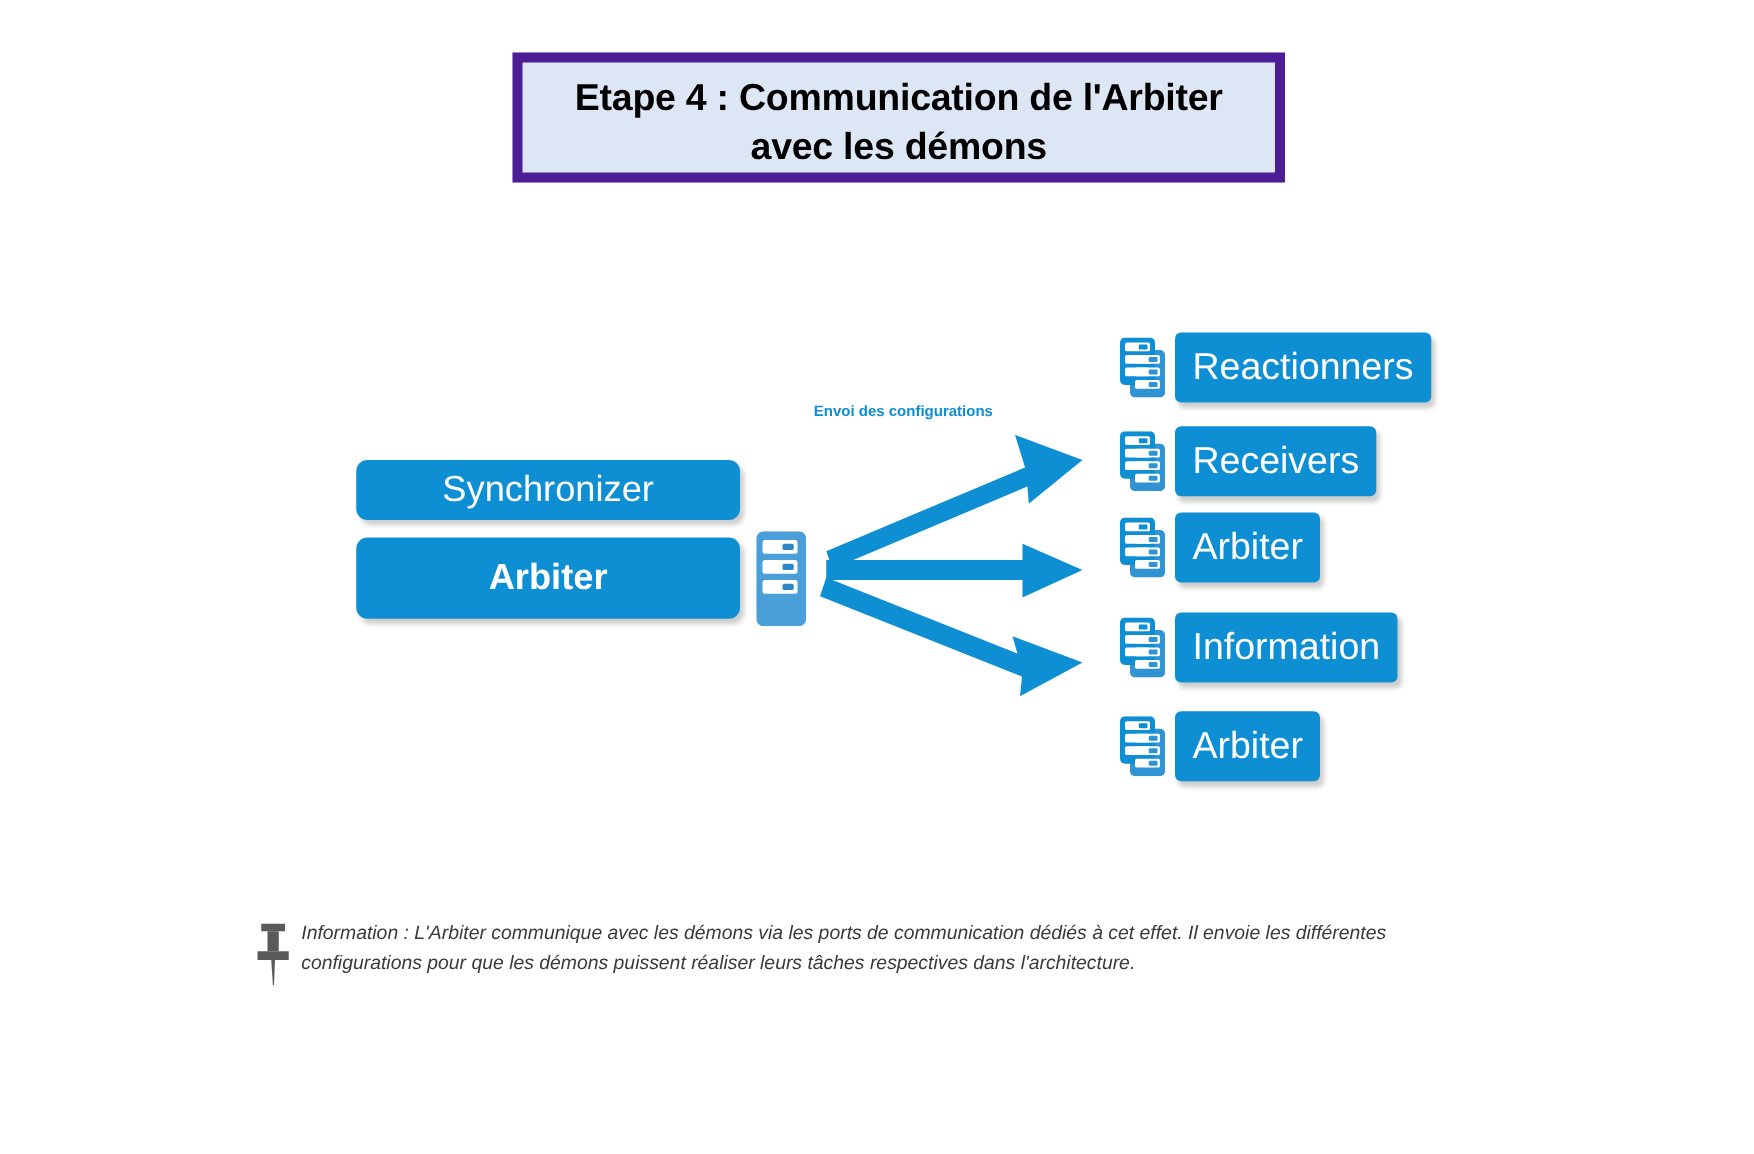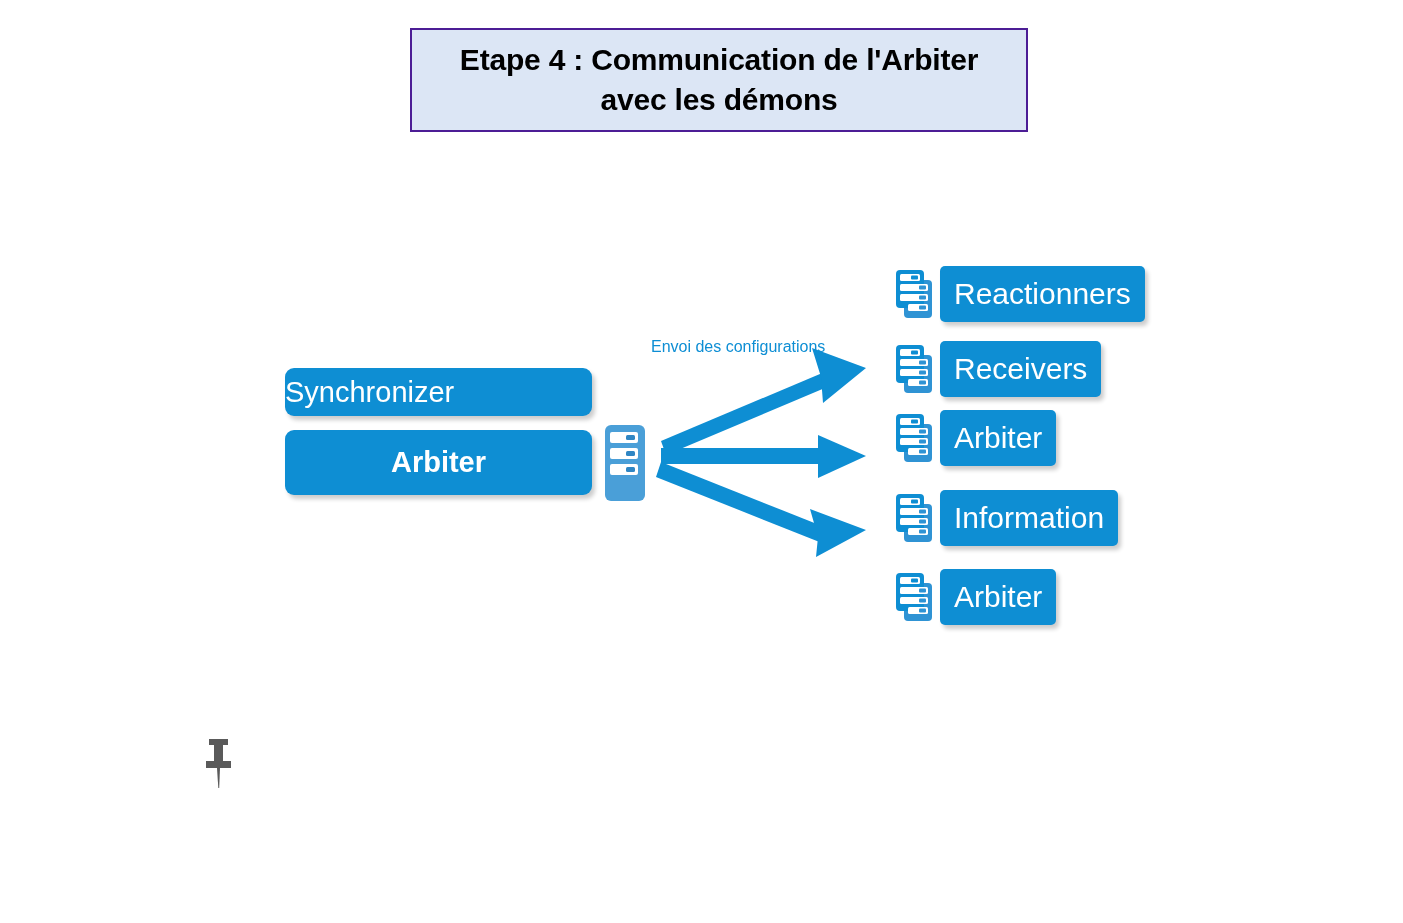--- a/index.html
+++ b/index.html
@@ -13,27 +13,27 @@
     height: 923px;
     position: relative;
     overflow: hidden;
     font-family: "Liberation Sans", sans-serif;
   }
 
   
   #title-banner {
     position: absolute;
     left: 410px;
-    top: 28px;
+    top: 42px;
     width: 618px;
     height: 104px;
     background: #dce6f5;
-    border: 2px solid #4c1d95;
+    border: 8px solid #4c1d95;
     display: flex;
-    align-items: center;
+    align-items: flex-end;
     justify-content: center;
     text-align: center;
   }
   #title-banner .title-text {
     font-size: 30px;
     font-weight: bold;
     color: #000000;
     line-height: 1.32;
     letter-spacing: -0.2px;
     padding: 0 14px;
@@ -51,21 +51,21 @@
   }
   .pill .pill-label {
     color: #ffffff;
     white-space: nowrap;
   }
 
   
   #box-synchronizer {
     left: 285px; top: 368px;
     width: 307px; height: 48px;
-    justify-content: flex-start;
+    justify-content: center;
   }
   #box-synchronizer .pill-label { font-size: 29px; }
 
   #box-arbiter {
     left: 285px; top: 430px;
     width: 307px; height: 65px;
     justify-content: center;
     font-weight: bold;
   }
   #box-arbiter .pill-label { font-size: 29px; }
@@ -84,23 +84,23 @@
     position: absolute;
     left: 0; top: 0;
     width: 1403px; height: 923px;
     pointer-events: none;
   }
 
   
   #arrow-caption {
     position: absolute;
     left: 651px;
-    top: 338px;
-    font-size: 16px;
-    font-weight: normal;
+    top: 322px;
+    font-size: 12px;
+    font-weight: bold;
     color: #0d8ed4;
     white-space: nowrap;
   }
 
   
   .daemon-row {
     position: absolute;
     left: 896px;
     height: 56px;
   }
@@ -330,13 +330,14 @@
 
 <div id="info-note">
   <div id="pin-icon">
     <svg viewBox="0 0 30 54" width="30" height="54" xmlns="http://www.w3.org/2000/svg">
       <rect x="4" y="2" width="19" height="6" fill="#5a5a5a"></rect>
       <rect x="9" y="8" width="9" height="16" fill="#5a5a5a"></rect>
       <rect x="1" y="24" width="25" height="7" fill="#5a5a5a"></rect>
       <polygon points="12,31 15,31 14.2,51 13.3,51" fill="#5a5a5a"></polygon>
     </svg>
   </div>
+  <div id="info-text">Information : L'Arbiter communique avec les démons via les ports de communication dédiés à cet effet. Il envoie les différentes configurations pour que les démons puissent réaliser leurs tâches respectives dans l'architecture.</div>
 </div>
 
 </body></html>

